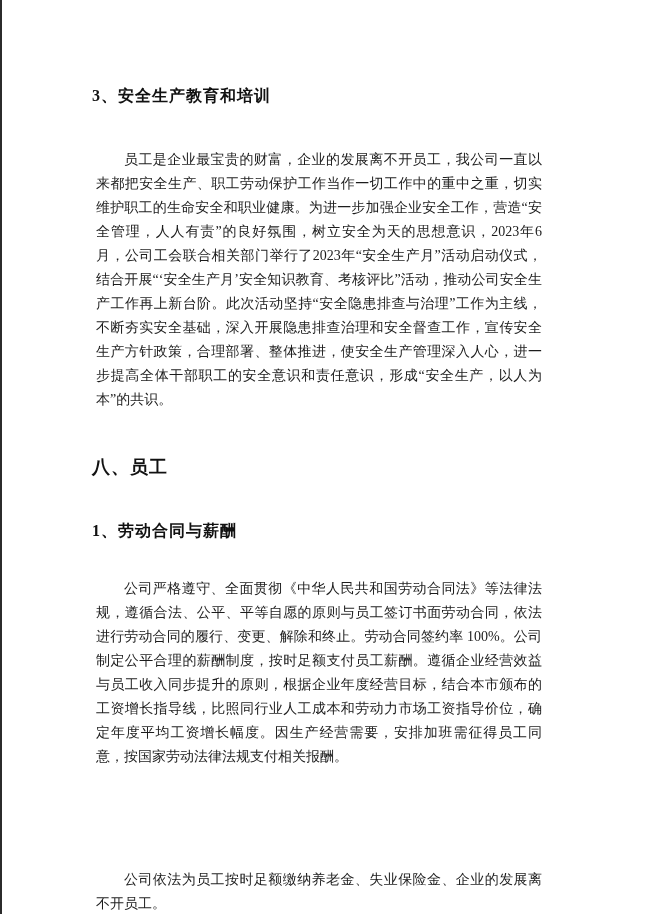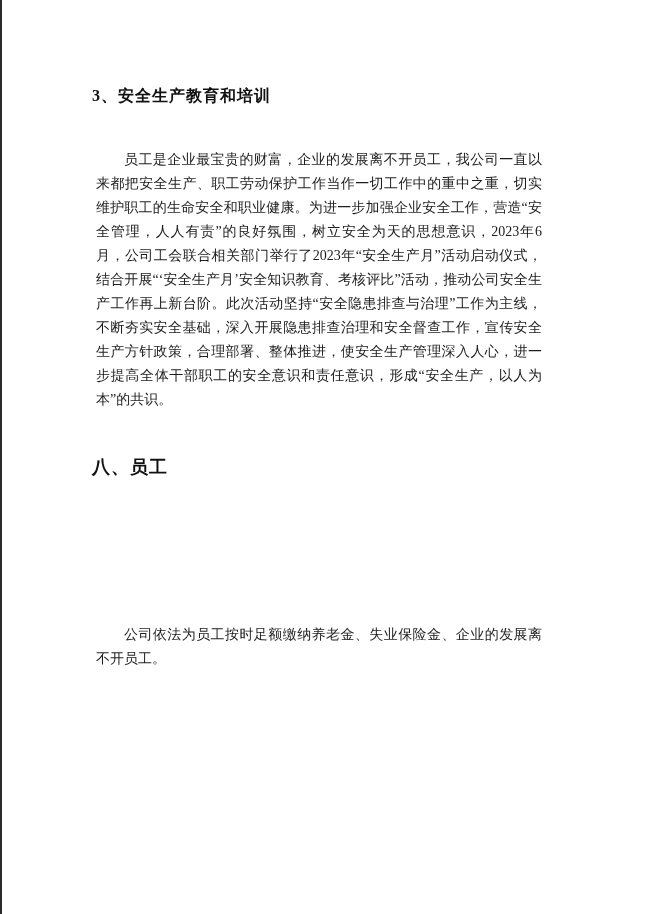--- a/index.html
+++ b/index.html
@@ -75,23 +75,25 @@
     <div class="gap-26"></div>
 
     <p class="para">员工是企业最宝贵的财富，企业的发展离不开员工，我公司一直以来都把安全生产、职工劳动保护工作当作一切工作中的重中之重，切实维护职工的生命安全和职业健康。为进一步加强企业安全工作，营造“安全管理，人人有责”的良好氛围，树立安全为天的思想意识，2023年6月，公司工会联合相关部门举行了2023年“安全生产月”活动启动仪式，结合开展“‘安全生产月’安全知识教育、考核评比”活动，推动公司安全生产工作再上新台阶。此次活动坚持“安全隐患排查与治理”工作为主线，不断夯实安全基础，深入开展隐患排查治理和安全督查工作，宣传安全生产方针政策，合理部署、整体推进，使安全生产管理深入人心，进一步提高全体干部职工的安全意识和责任意识，形成“安全生产，以人为本”的共识。</p>
 
     <div class="gap-28"></div>
 
     <h2 class="h-main">八、员工</h2>
 
     <div class="gap-28"></div>
 
+    <h3 class="h-sub">1、劳动合同与薪酬</h3>
 
     <div class="gap-20"></div>
 
+    <p class="para">公司严格遵守、全面贯彻《中华人民共和国劳动合同法》等法律法规，遵循合法、公平、平等自愿的原则与员工签订书面劳动合同，依法进行劳动合同的履行、变更、解除和终止。劳动合同签约率 100%。公司制定公平合理的薪酬制度，按时足额支付员工薪酬。遵循企业经营效益与员工收入同步提升的原则，根据企业年度经营目标，结合本市颁布的工资增长指导线，比照同行业人工成本和劳动力市场工资指导价位，确定年度平均工资增长幅度。因生产经营需要，安排加班需征得员工同意，按国家劳动法律法规支付相关报酬。</p>
 
     <div class="gap-37"></div>
 
 
     <div class="gap-30"></div>
 
     <p class="para">公司依法为员工按时足额缴纳养老金、失业保险金、企业的发展离不开员工。</p>
 
   </div>
 </div>

